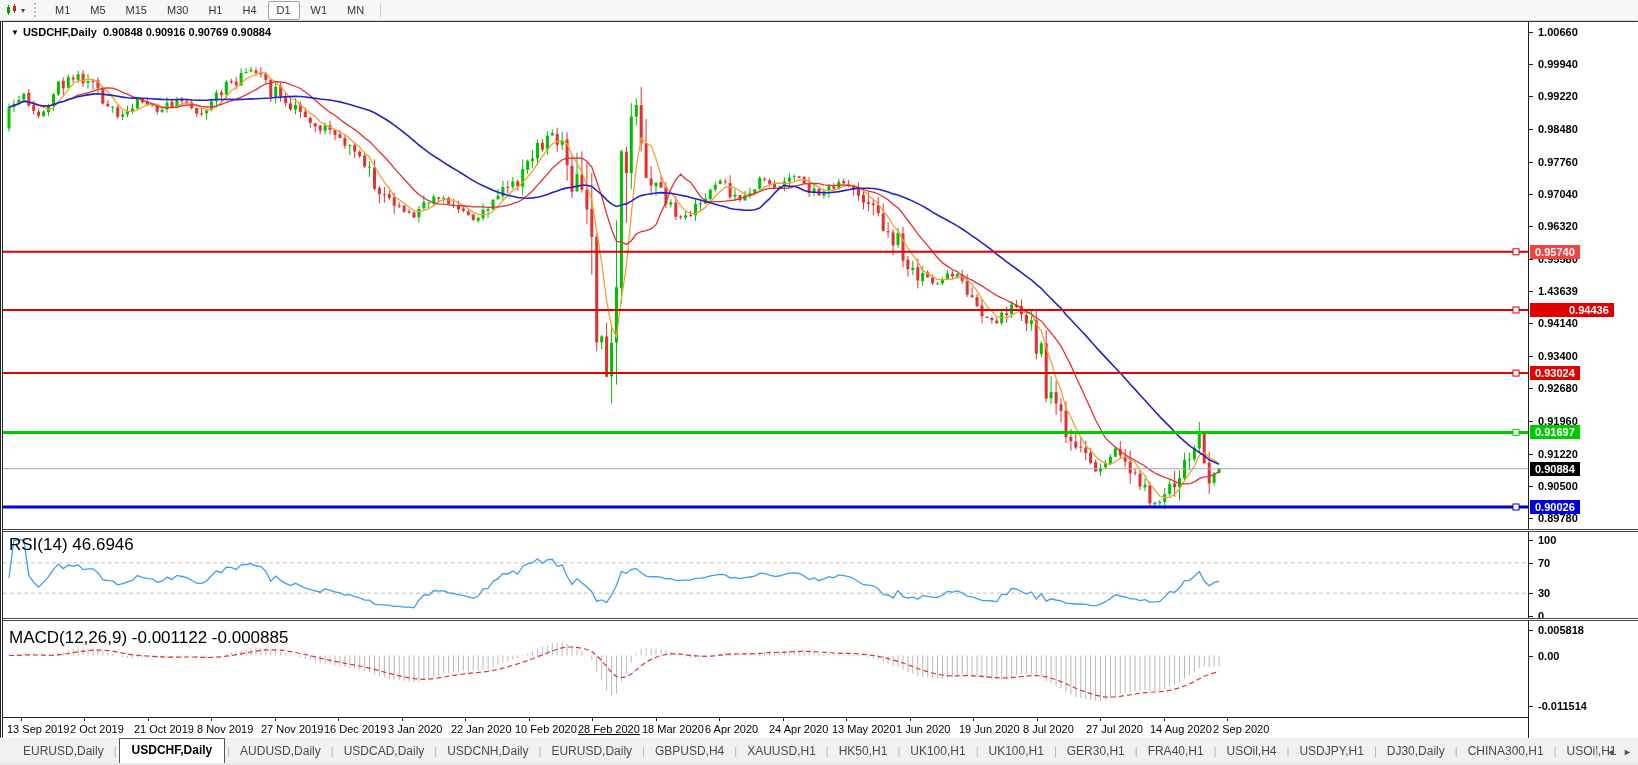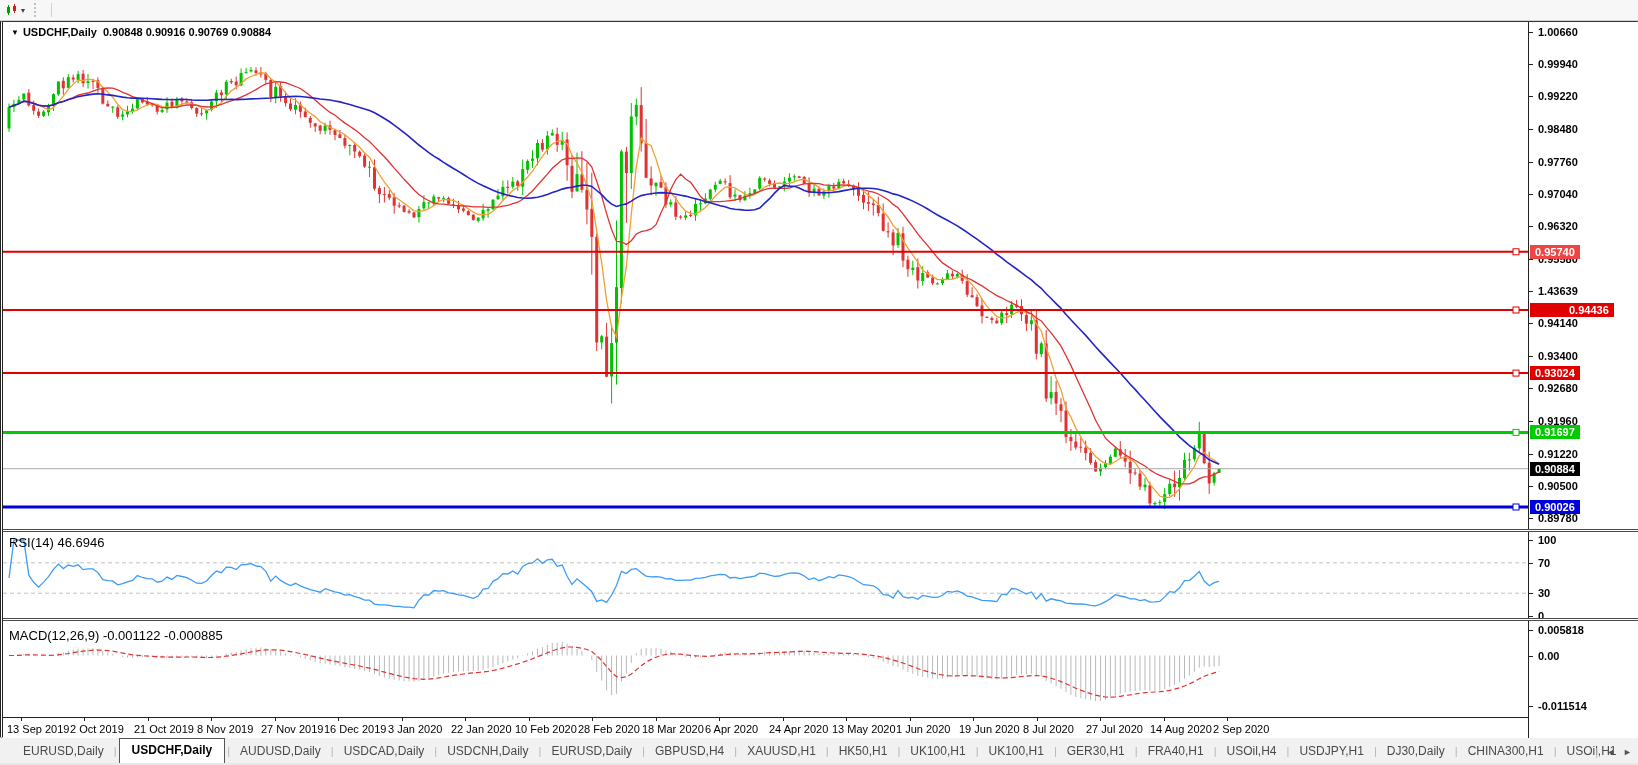--- a/index.html
+++ b/index.html
@@ -11,21 +11,21 @@
 .dd-caret{font-size:8px;color:#444;margin:0 3px 0 0;cursor:pointer}
 .grip{width:5px;height:14px;margin:0 6px;border-left:2px dotted #c0c0c0}
 .tf-btn{font-size:11px;color:#333;padding:2px 8px;margin:0 1px;border:1px solid transparent;border-radius:2px;cursor:pointer;line-height:13px}
 .tf-btn.active{background:#fdfdfd;border-color:#a0a0a0}
 .tf-end-sep{width:1px;height:14px;background:#d0d0d0;margin-left:6px}
 
 .chart-window{position:relative;width:1638px;height:716px;background:#fff;border-top:1px solid #333;border-left:3px double #222;border-right:1px solid #888}
 .pane{position:absolute;left:0;width:1525px;background:#fff;display:block}
 .chart-title{position:absolute;top:4px;left:8px;font-size:11px;font-weight:700;color:#000;z-index:6;background:rgba(255,255,255,.0)}
 .chart-title .sym{margin:0 6px 0 4px}
-.pane-label{position:absolute;left:6px;font-size:13px;color:#000;z-index:6}
+.pane-label{position:absolute;left:6px;font-size:17px;color:#000;z-index:6}
 .divider{position:absolute;left:0;width:1638px;height:3px;border-top:1px solid #4a4a4a;border-bottom:1px solid #4a4a4a;background:#fff;z-index:7;cursor:row-resize}
 #date-axis{position:absolute;left:0;top:695px;width:1525px;height:21px;border-top:1px solid #222;background:#fff;z-index:5}
 .date-lbl{position:absolute;top:5px;font-size:11px;color:#000;white-space:nowrap}
 .date-tick{position:absolute;top:0;width:1px;height:3px;background:#222}
 
 #axis-col{position:absolute;left:1525px;top:0;width:113px;height:716px;background:#fff;border-left:1px solid #222;z-index:4}
 .ylab{position:absolute;left:9px;font-size:11px;font-weight:700;color:#000;white-space:nowrap}
 .ytick{position:absolute;left:0;width:4px;height:1px;background:#222}
 .tag{position:absolute;left:1px;height:14px;line-height:14px;font-size:11px;font-weight:700;color:#fff;padding:0 5px;white-space:nowrap;z-index:8}
 
@@ -47,20 +47,31 @@
     <span class="tool-icon">
       <svg width="14" height="13" viewBox="0 0 14 13">
         <rect x="2" y="3" width="3" height="6" fill="#00a000"></rect>
         <line x1="3.5" y1="1" x2="3.5" y2="11" stroke="#00a000" stroke-width="1"></line>
         <rect x="8" y="2" width="3" height="5" fill="#cc2020"></rect>
         <line x1="9.5" y1="0" x2="9.5" y2="9" stroke="#cc2020" stroke-width="1"></line>
       </svg>
     </span>
     <span class="dd-caret">▾</span>
     <span class="grip"></span>
+    <div id="tf-group" style="display:flex;align-items:center">
+        <span class="tf-btn">M1</span>
+        <span class="tf-btn">M5</span>
+        <span class="tf-btn">M15</span>
+        <span class="tf-btn">M30</span>
+        <span class="tf-btn">H1</span>
+        <span class="tf-btn">H4</span>
+        <span class="tf-btn active">D1</span>
+        <span class="tf-btn">W1</span>
+        <span class="tf-btn">MN</span>
+      </div>
     <span class="tf-end-sep"></span>
   </div>
 
   <div class="chart-window">
     <svg id="price-svg" class="pane" style="top:0;height:507px" width="1525" height="507">
         <line x1="6.0" y1="81.5" x2="6.0" y2="109.8" stroke="#00c000" stroke-width="1"></line>
         <rect x="4.5" y="85.2" width="3" height="21.3" fill="#00c000"></rect>
         <line x1="10.9" y1="77.7" x2="10.9" y2="90.1" stroke="#00c000" stroke-width="1"></line>
         <rect x="9.4" y="81.8" width="3" height="3.2" fill="#00c000"></rect>
         <line x1="15.9" y1="74.0" x2="15.9" y2="81.2" stroke="#00c000" stroke-width="1"></line>
@@ -843,21 +854,21 @@
         <span class="date-lbl" style="left: 258px;">27 Nov 2019</span>
         <div class="date-tick" style="left: 335px;"></div>
         <span class="date-lbl" style="left: 321px;">16 Dec 2019</span>
         <div class="date-tick" style="left: 399px;"></div>
         <span class="date-lbl" style="left: 385px;">3 Jan 2020</span>
         <div class="date-tick" style="left: 462px;"></div>
         <span class="date-lbl" style="left: 448px;">22 Jan 2020</span>
         <div class="date-tick" style="left: 526px;"></div>
         <span class="date-lbl" style="left: 512px;">10 Feb 2020</span>
         <div class="date-tick" style="left: 589px;"></div>
-        <span class="date-lbl" style="left: 575px;">28 Feb 2020</span>
+        <span class="date-lbl" style="left: 575px; text-decoration: underline;">28 Feb 2020</span>
         <div class="date-tick" style="left: 653px;"></div>
         <span class="date-lbl" style="left: 639px;">18 Mar 2020</span>
         <div class="date-tick" style="left: 716px;"></div>
         <span class="date-lbl" style="left: 702px;">6 Apr 2020</span>
         <div class="date-tick" style="left: 780px;"></div>
         <span class="date-lbl" style="left: 766px;">24 Apr 2020</span>
         <div class="date-tick" style="left: 843px;"></div>
         <span class="date-lbl" style="left: 829px;">13 May 2020</span>
         <div class="date-tick" style="left: 907px;"></div>
         <span class="date-lbl" style="left: 893px;">1 Jun 2020</span>

